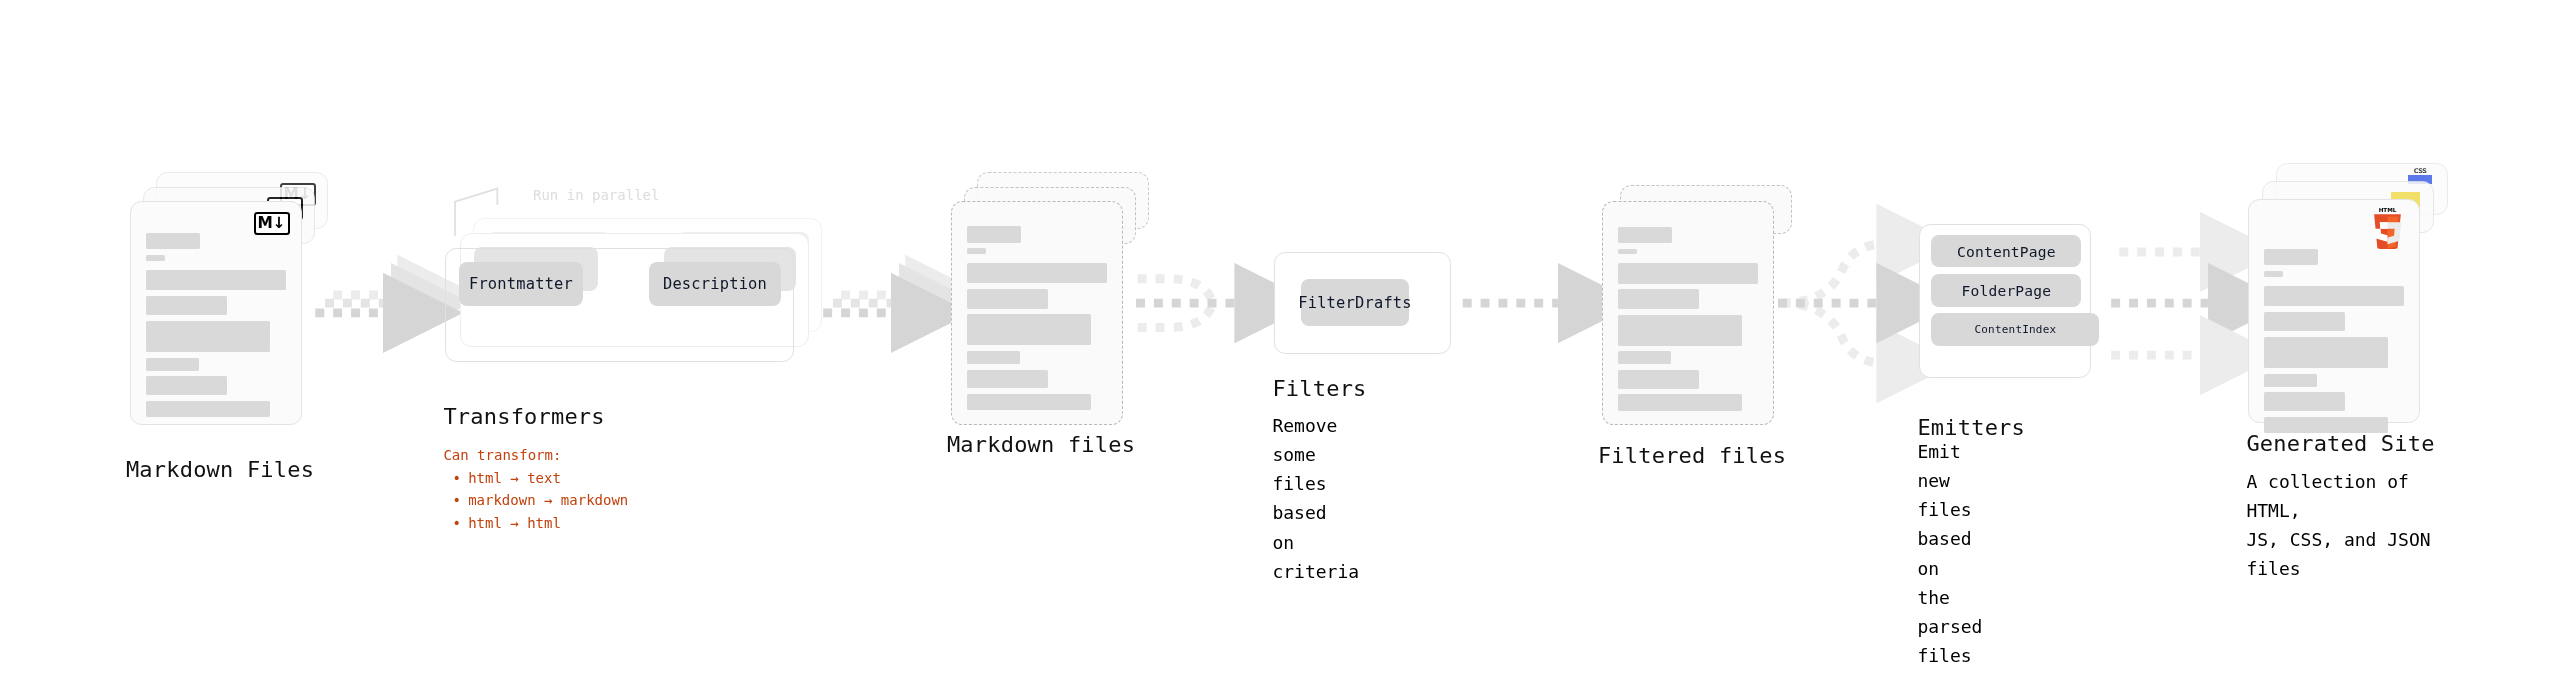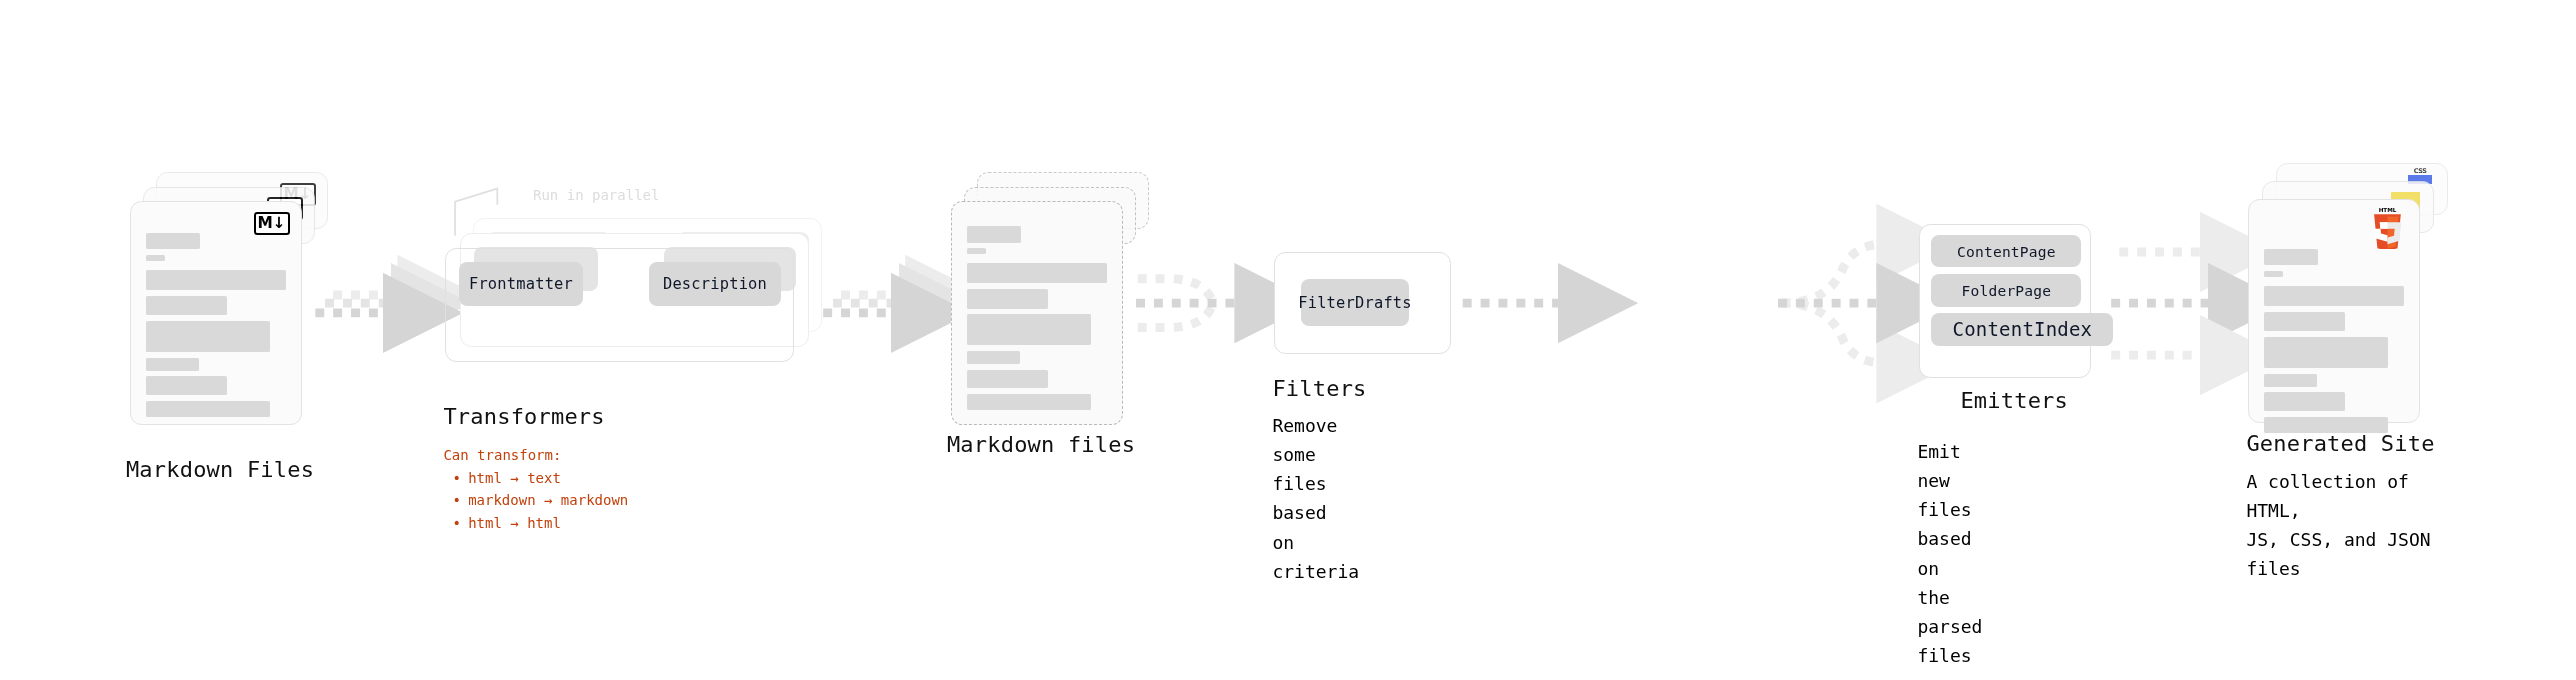--- a/index.html
+++ b/index.html
@@ -262,28 +262,46 @@
 
   <div class="stage" style="left:1274px; top:252px;">
     <div class="group-box" style="left:0; top:0; width:177px; height:102px;">
       <div class="chip" style="left:26px; top:26px; width:108px; height:47px;">FilterDrafts</div>
     </div>
     <div class="title" style="left:-1.6px; top:124px;">Filters</div>
     <div class="subtitle" style="left:-1.6px; top:159px;">Remove some files based
 on criteria</div>
   </div>
 
+  <div class="stage" style="left:1602px; top:185px;">
+    <div class="doc-stack" style="width:211px;height:244px;">
+      <div class="doc-card dashed ghost" style="left:18px; top:0px; height:49px;"></div>
+      <div class="doc-card dashed" style="left:0px; top:16.3px;">
+        <div class="doc-body" style="top:24.4px;">
+          <div class="bar" style="width:54px;height:16.3px;"></div>
+          <div class="bar" style="width:19.5px;height:5.7px;margin-bottom:9px;"></div>
+          <div class="bar" style="width:100%;height:20.3px;"></div>
+          <div class="bar" style="width:81px;height:19.5px;"></div>
+          <div class="bar" style="width:88%;height:31px;"></div>
+          <div class="bar" style="width:53px;height:13px;"></div>
+          <div class="bar" style="width:81px;height:18.7px;"></div>
+          <div class="bar" style="width:88%;height:16.3px;"></div>
+        </div>
+      </div>
+    </div>
+    <div class="title" style="left:-4.1px; top:258px;">Filtered files</div>
+  </div>
 
   <div class="stage" style="left:1919px; top:224px;">
     <div class="group-box" style="left:0; top:0; width:172px; height:154px;">
       <div class="chip" style="left:11.4px; top:9.8px; width:150px; height:32.5px; font-size:14.6px;">ContentPage</div>
       <div class="chip" style="left:11.4px; top:49px; width:150px; height:32.5px; font-size:14.6px;">FolderPage</div>
-      <div class="chip" style="left:11.4px; top:88px; width:182px; height:32.5px; font-size:19px;">ContentIndex</div>
-    </div>
-    <div class="title" style="left:-1.6px; top:164px;margin-left:43px;">Emitters</div>
+      <div class="chip" style="left:11.4px; top:88px; width:168px; height:32.5px; font-size:11px;">ContentIndex</div>
+    </div>
+    <div class="title" style="left:-1.6px; top:191px;">Emitters</div>
     <div class="subtitle" style="left:-1.6px; top:213px;">Emit new files based on
 the parsed files</div>
   </div>
 
   <div class="stage" style="left:2248px; top:163px;">
     <div class="doc-stack" style="width:219px;height:260px;">
 
       <div class="doc-card ghost2" style="left:28px; top:0px; height:52px; overflow:hidden;">
         <div class="badge" style="right:14.6px; top:11.4px;">
           <div class="css-badge"></div>

